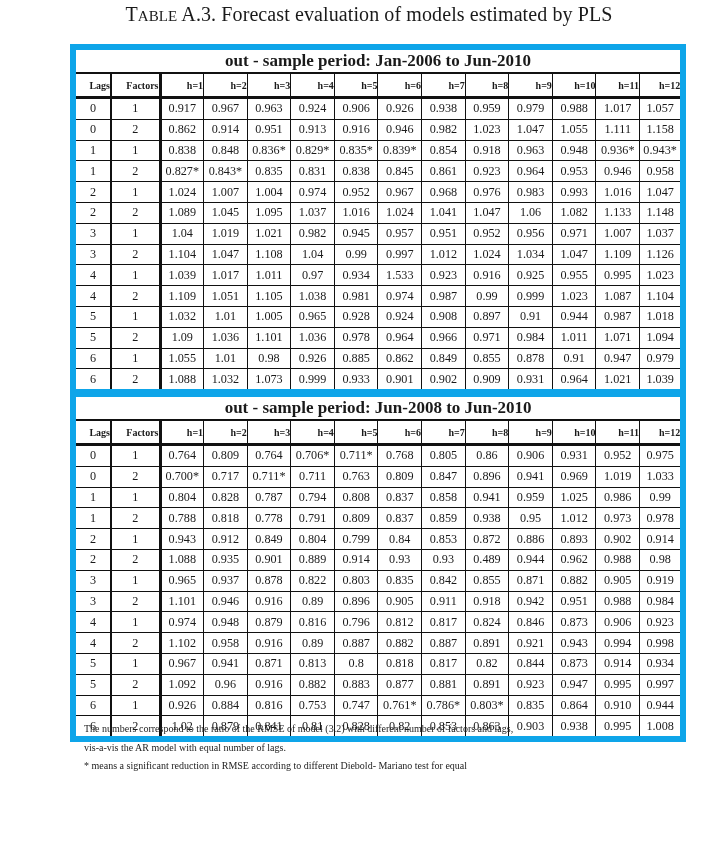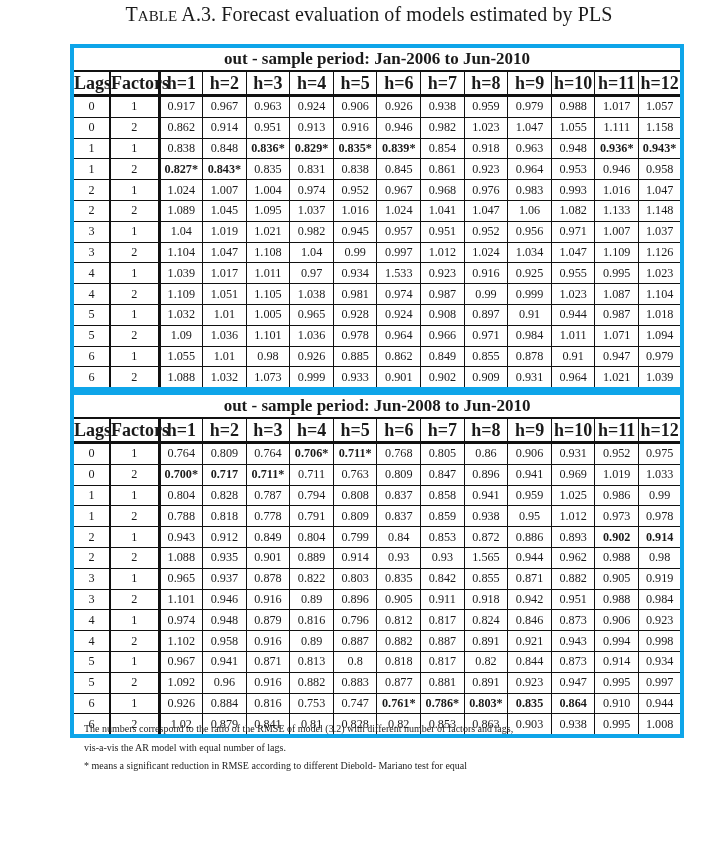--- a/index.html
+++ b/index.html
@@ -3,26 +3,26 @@
 <meta charset="utf-8">
 <style>
   html, body { margin: 0; padding: 0; background: #ffffff; }
   body { width: 708px; height: 842px; position: relative; font-family: "DejaVu Serif", "Liberation Serif", serif; color: #1a1a1a; overflow: hidden; }
   .title { position: absolute; top: 3px; left: 15px; width: 708px; text-align: center; font-family: "Liberation Serif", serif; font-size: 20px; letter-spacing: 0.1px; }
   .title .sc-big { font-size: 20px; }
   .title .sc-small { font-size: 15px; }
   table.res { position: absolute; left: 70px; width: 610px; border-collapse: collapse; font-family: "Liberation Serif", serif; table-layout: fixed; }
   table.res td, table.res th { border: 1.5px solid #111; text-align: center; padding: 0; height: 19.8px; font-size: 12.2px; font-weight: normal; }
   table.res th.period { font-size: 17px; font-weight: bold; height: 22px; border-width: 2.5px; }
-  table.res tr.hdr th { font-weight: bold; font-size: 18px; height: 22px; border-bottom-width: 3px; }
-  table.res { border: 4px solid #0ea5e9; }
+  table.res tr.hdr th { font-weight: bold; font-size: 10px; height: 22px; border-bottom-width: 3px; text-align: right; }
+  table.res { border: 6px solid #0ea5e9; }
   table.res col.c-lags { width: 38px; }
   table.res col.c-fac { width: 49px; }
   table.res col.c-h { width: 43.6px; }
-  table.res td.b { font-weight: bold; }
+  table.res td.b { font-weight: normal; }
   table.res td.lagc, table.res th.lagc { border-right-width: 2px; }
   table.res td.facc, table.res th.facc { border-right-width: 3px; }
   #t1 { top: 44px; }
   #t2 { top: 391px; }
   .notes { position: absolute; left: 84px; top: 720px; width: 600px; font-family: "Liberation Serif", serif; font-size: 10px; line-height: 18.5px; color: #222; }
   .notes p { margin: 0; }
 </style>
 </head>
 <body>
 
@@ -416,21 +416,21 @@
       <tr>
         <td class="lagc">2</td>
         <td class="facc">2</td>
         <td>1.088</td>
         <td>0.935</td>
         <td>0.901</td>
         <td>0.889</td>
         <td>0.914</td>
         <td>0.93</td>
         <td>0.93</td>
-        <td>1.565</td>
+        <td>0.489</td>
         <td>0.944</td>
         <td>0.962</td>
         <td>0.988</td>
         <td>0.98</td>
       </tr>
       <tr>
         <td class="lagc">3</td>
         <td class="facc">1</td>
         <td>0.965</td>
         <td>0.937</td>

